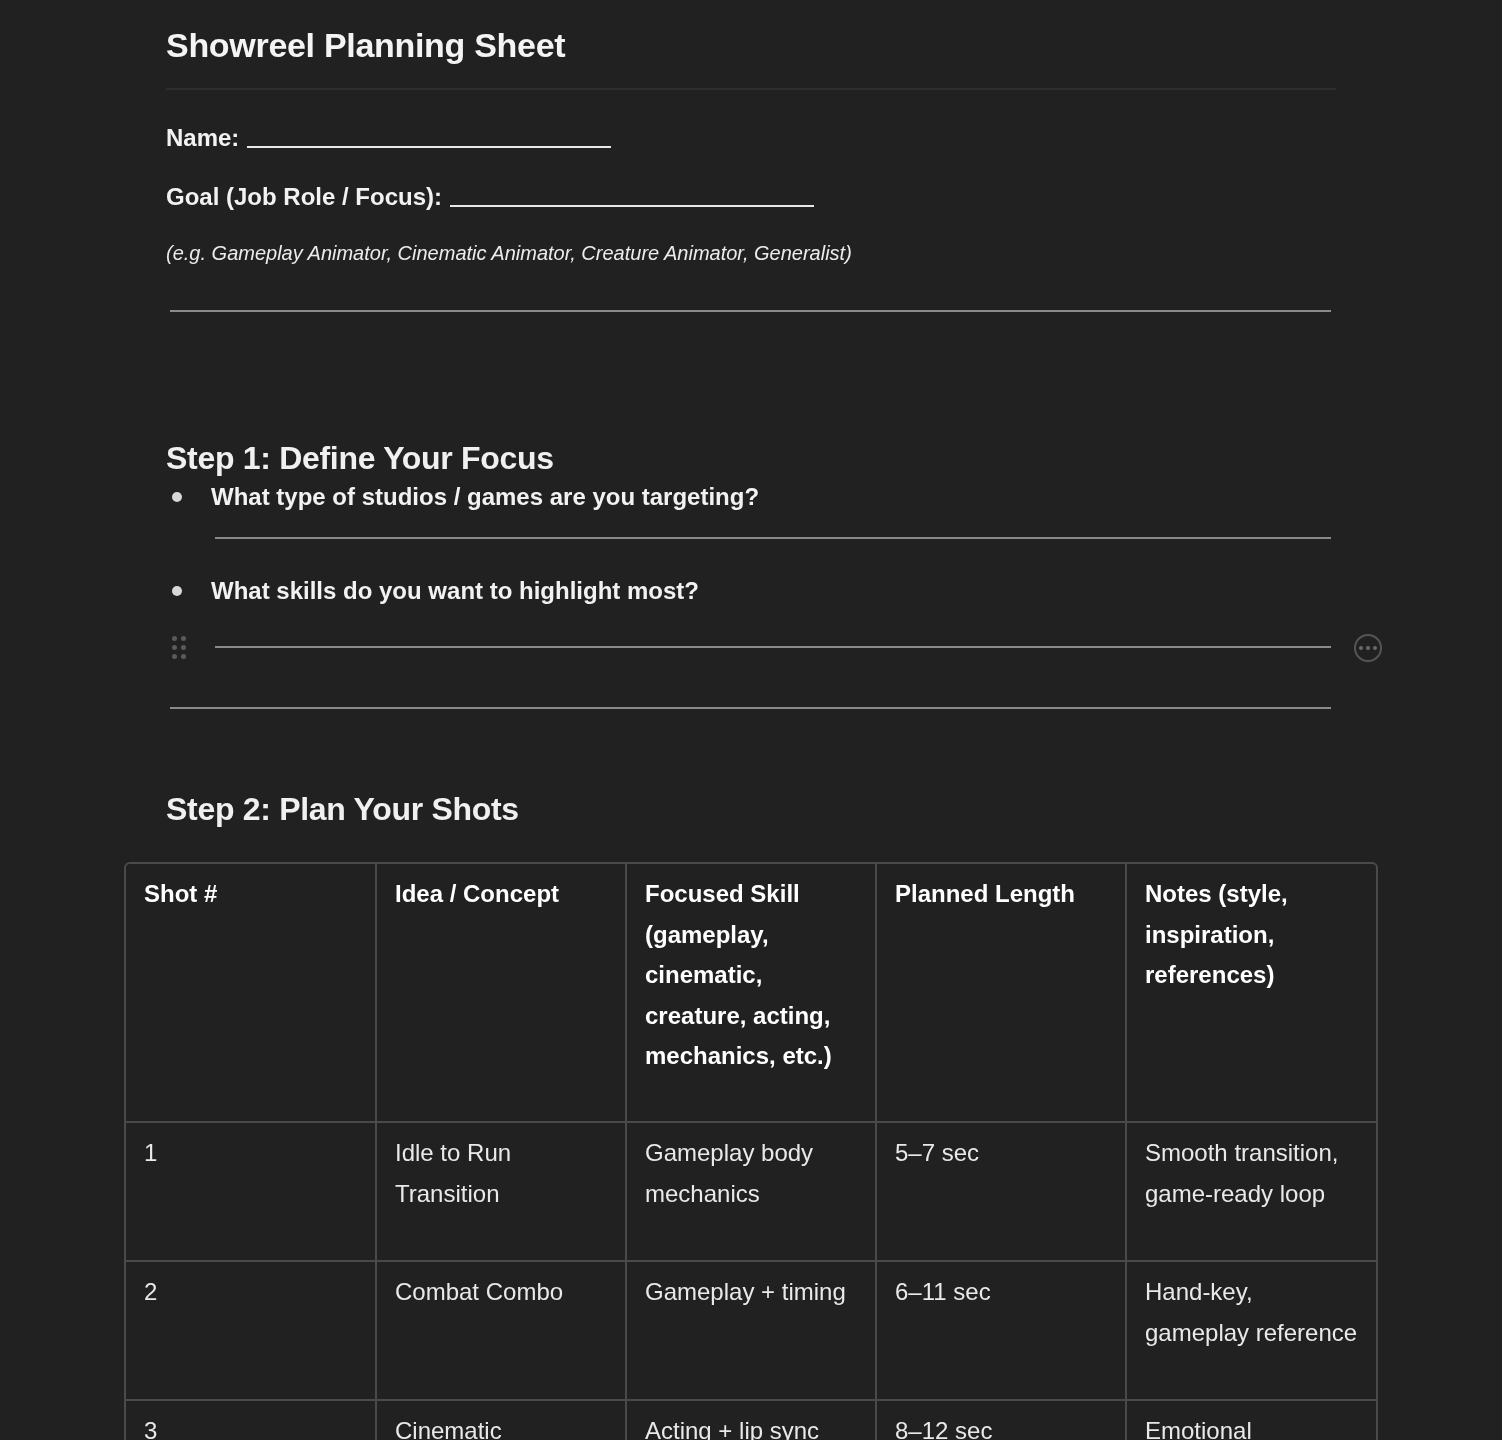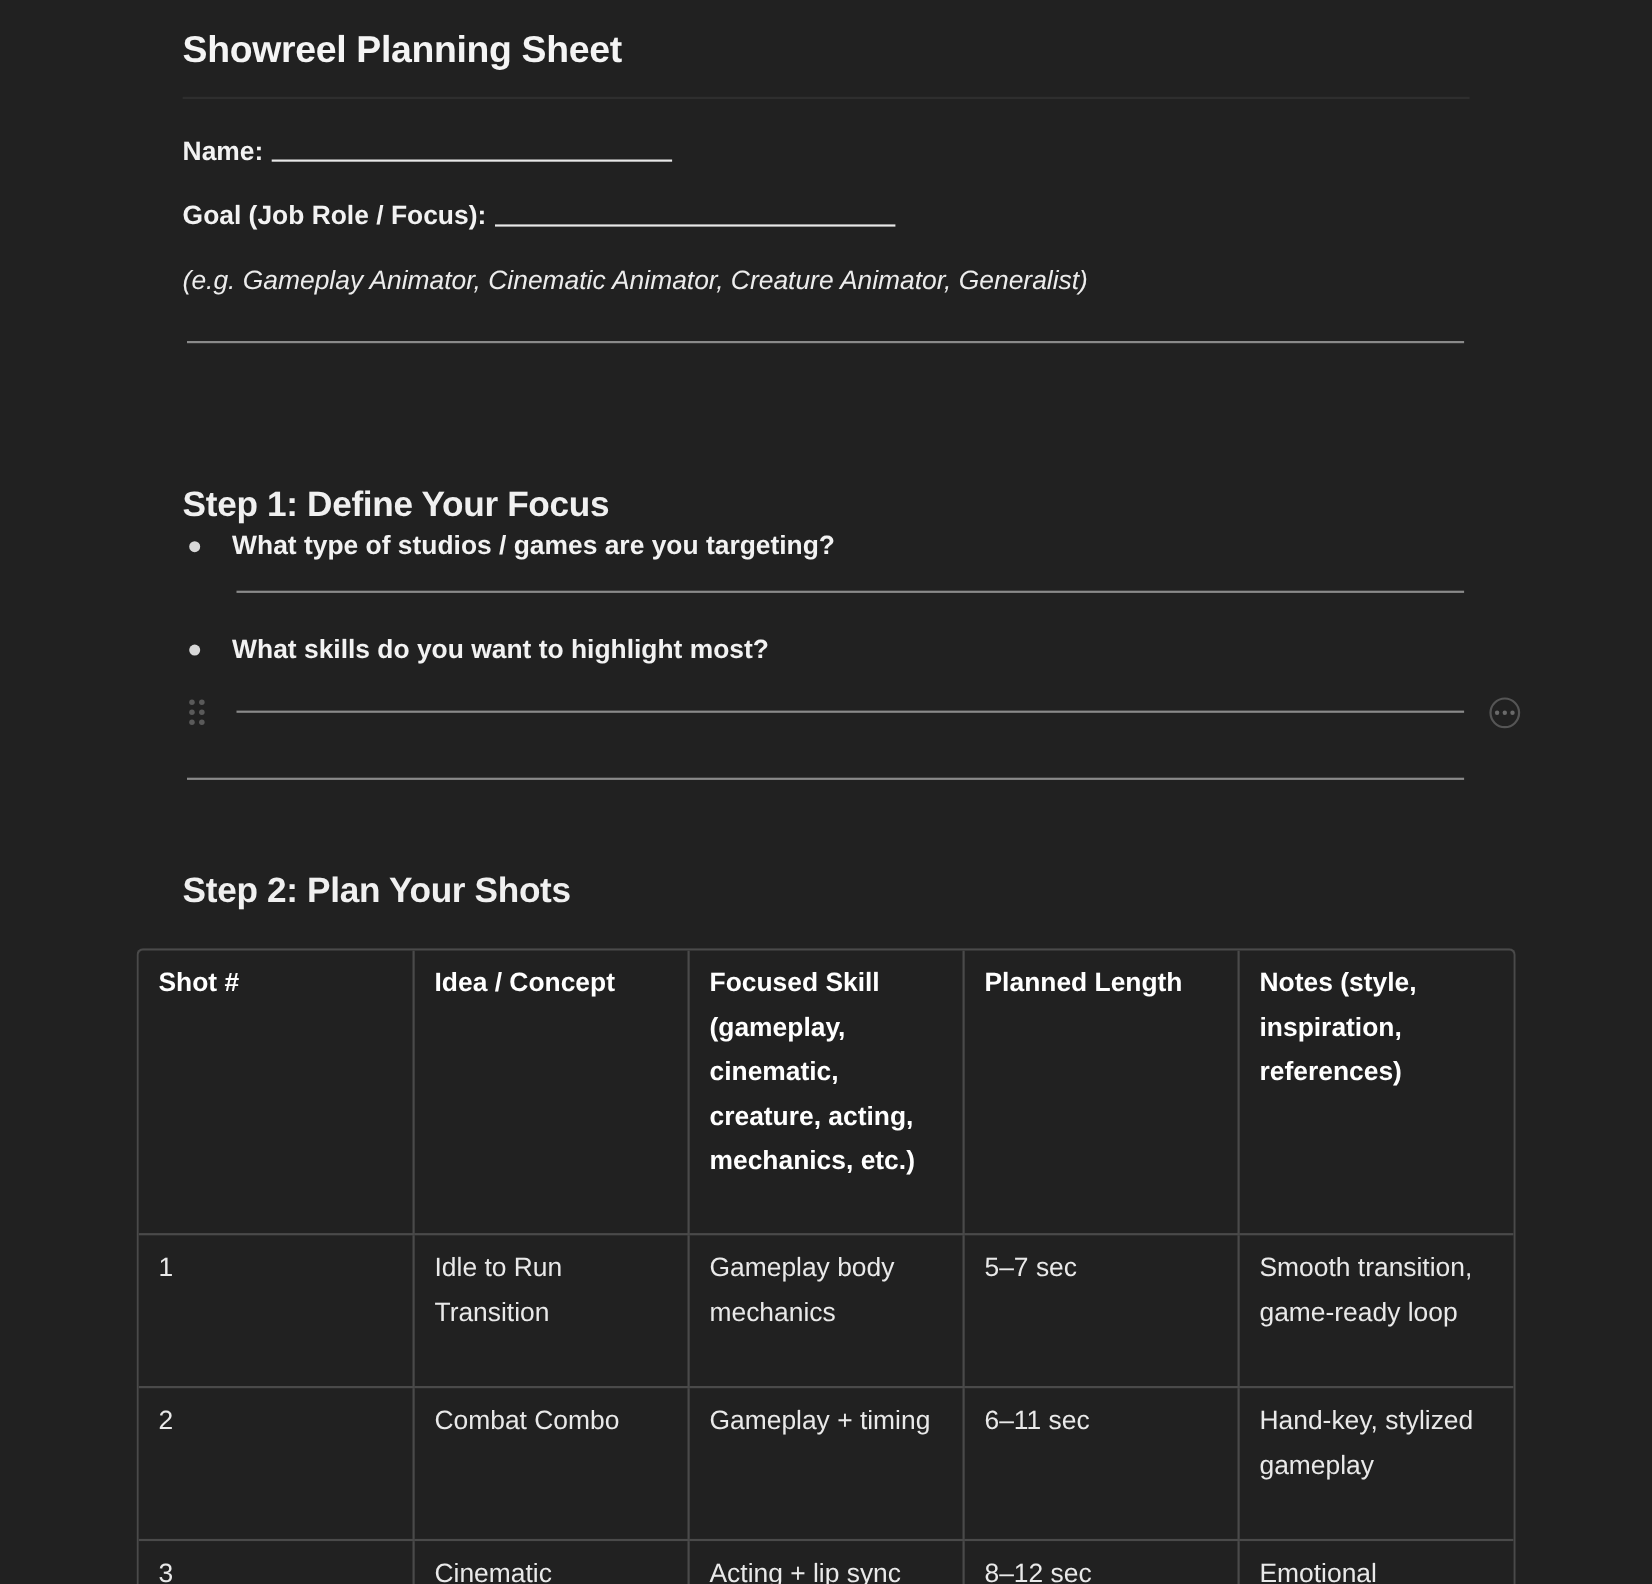--- a/index.html
+++ b/index.html
@@ -49,21 +49,21 @@
       height: 2px;
       background: #e8e8e8;
       margin-left: 8px;
       position: relative;
       top: 2px;
     }
     .example {
       position: absolute;
       left: 166px;
       top: 242px;
-      font-size: 24px;
+      font-size: 20px;
       font-style: italic;
       color: #ececec;
       white-space: nowrap;
     }
     .hr {
       position: absolute;
       height: 2px;
       background: #8a8a8a;
     }
     .h2 {
@@ -238,21 +238,21 @@
           <td>Idle to Run Transition</td>
           <td>Gameplay body mechanics</td>
           <td>5–7 sec</td>
           <td>Smooth transition, game-ready loop</td>
         </tr>
         <tr>
           <td>2</td>
           <td>Combat Combo</td>
           <td>Gameplay + timing</td>
           <td>6–11 sec</td>
-          <td>Hand-key, stylized gameplay</td>
+          <td>Hand-key, gameplay reference</td>
         </tr>
         <tr>
           <td>3</td>
           <td>Cinematic</td>
           <td>Acting + lip sync</td>
           <td>8–12 sec</td>
           <td>Emotional</td>
         </tr>
       </tbody>
     </table>

